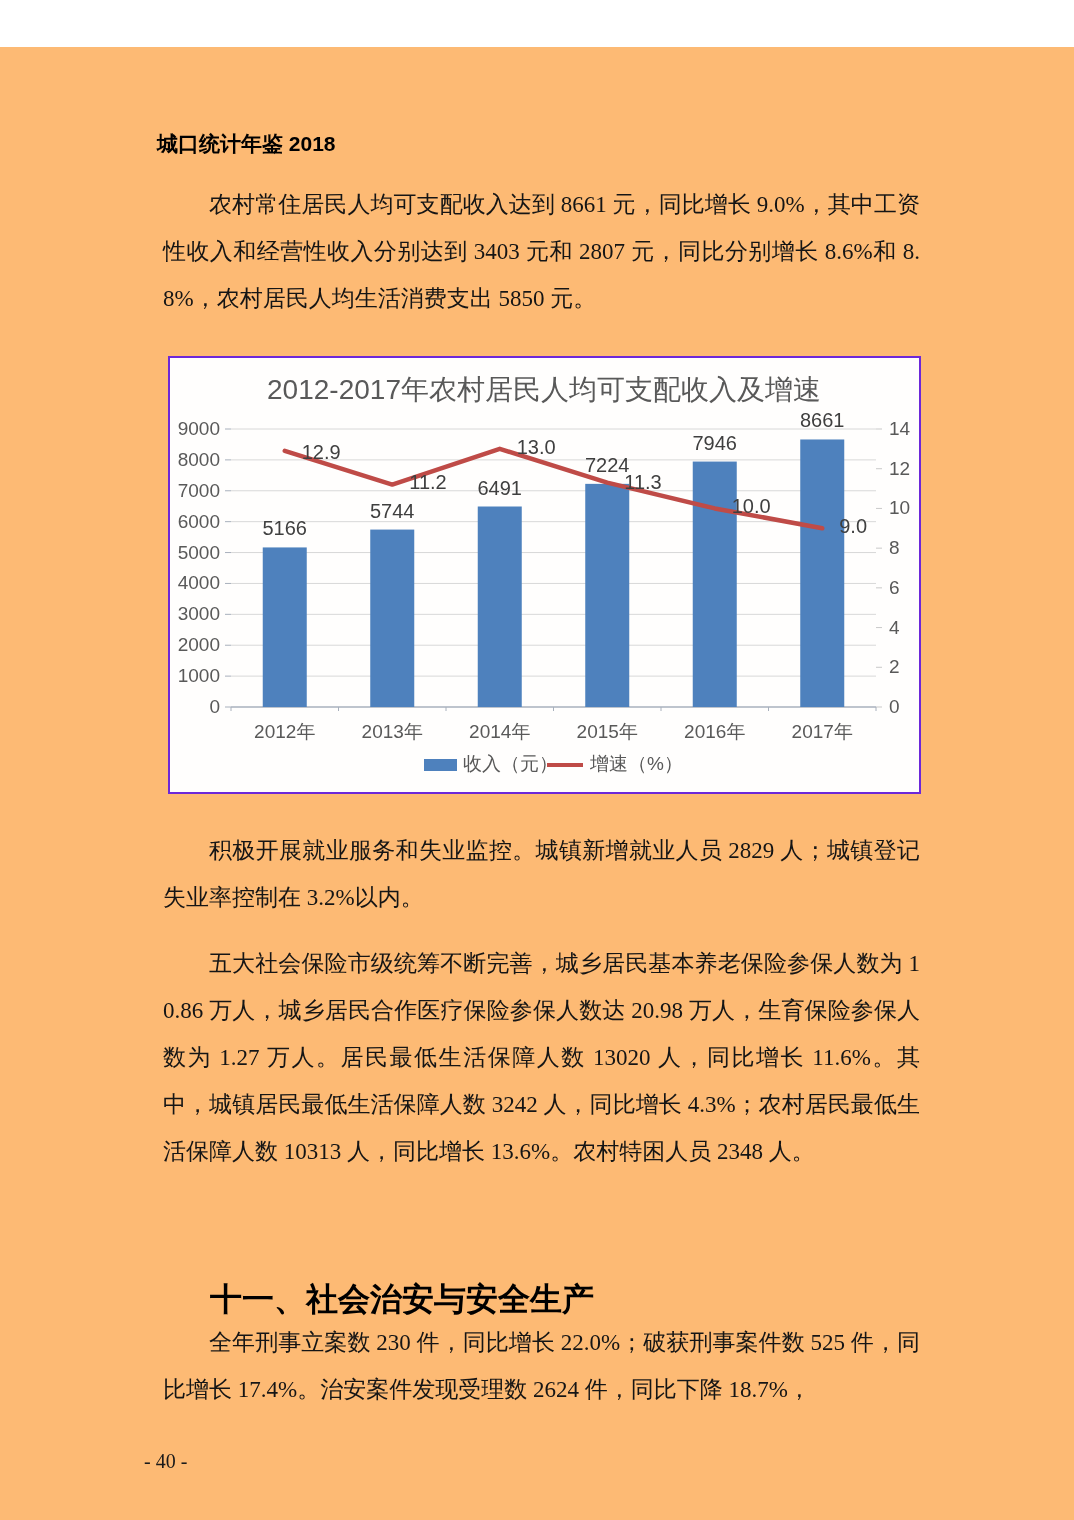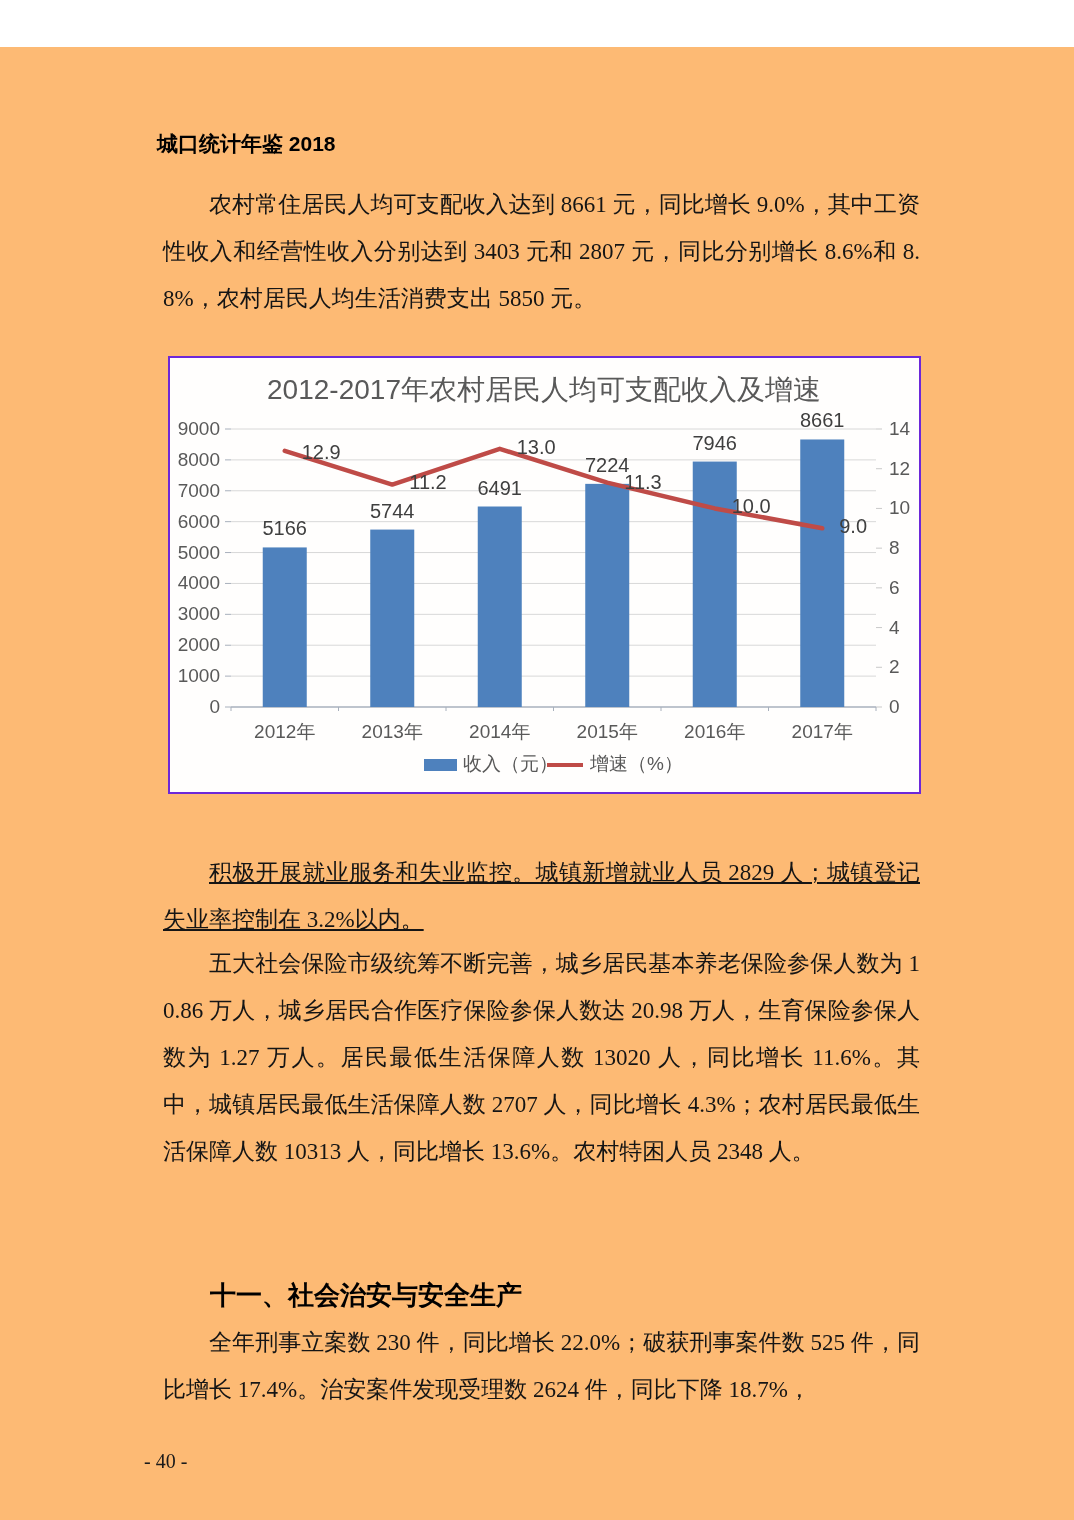--- a/index.html
+++ b/index.html
@@ -18,27 +18,27 @@
     font-family:"Liberation Sans", sans-serif;
     font-weight:bold;font-size:21px;color:#000;
   }
   .para{
     left:163px;width:757px;
     font-size:23px;line-height:47px;
     text-align:justify;text-indent:46px;
     word-break:break-all;
   }
   .p1{top:134px;}
-  .p2{top:802px;text-decoration:underline;}
+  .p2{top:780px;}
   .p3{top:893px;}
   .p4{top:1272px;}
   .section-heading{
     left:210px;top:1231px;
     font-family:"Liberation Sans", sans-serif;
-    font-weight:bold;font-size:26px;color:#000;
+    font-weight:bold;font-size:32px;color:#000;
   }
   .chart-box{
     left:168px;top:309px;
     width:749px;height:434px;
     border:2px solid #6d28d9;
     background:#fffefd;
   }
   .chart-box svg{display:block;width:749px;height:434px;}
   .chart-box svg text{font-family:"Liberation Sans", sans-serif;}
   .page-number{
@@ -156,21 +156,21 @@
           <rect x="254" y="401" width="33" height="12" fill="#4e81bd"></rect>
           <text x="293" y="412" font-size="19" fill="#595959">收入（元）</text>
           <line x1="377" y1="407" x2="413" y2="407" stroke="#bf4b47" stroke-width="4"></line>
           <text x="420" y="412" font-size="19" fill="#595959">增速（%）</text>
         </g>
       </svg>
   </figure>
 
   <div class="abs para p2">积极开展就业服务和失业监控。城镇新增就业人员 2829 人；城镇登记失业率控制在 3.2%以内。</div>
 
-  <div class="abs para p3">五大社会保险市级统筹不断完善，城乡居民基本养老保险参保人数为 10.86 万人，城乡居民合作医疗保险参保人数达 20.98 万人，生育保险参保人数为 1.27 万人。居民最低生活保障人数 13020 人，同比增长 11.6%。其中，城镇居民最低生活保障人数 2707 人，同比增长 4.3%；农村居民最低生活保障人数 10313 人，同比增长 13.6%。农村特困人员 2348 人。</div>
+  <div class="abs para p3">五大社会保险市级统筹不断完善，城乡居民基本养老保险参保人数为 10.86 万人，城乡居民合作医疗保险参保人数达 20.98 万人，生育保险参保人数为 1.27 万人。居民最低生活保障人数 13020 人，同比增长 11.6%。其中，城镇居民最低生活保障人数 3242 人，同比增长 4.3%；农村居民最低生活保障人数 10313 人，同比增长 13.6%。农村特困人员 2348 人。</div>
 
   <div class="abs section-heading">十一、社会治安与安全生产</div>
 
   <div class="abs para p4">全年刑事立案数 230 件，同比增长 22.0%；破获刑事案件数 525 件，同比增长 17.4%。治安案件发现受理数 2624 件，同比下降 18.7%，</div>
 
   <div class="abs page-number">- 40 -</div>
 
 </div>
 
 </body></html>

